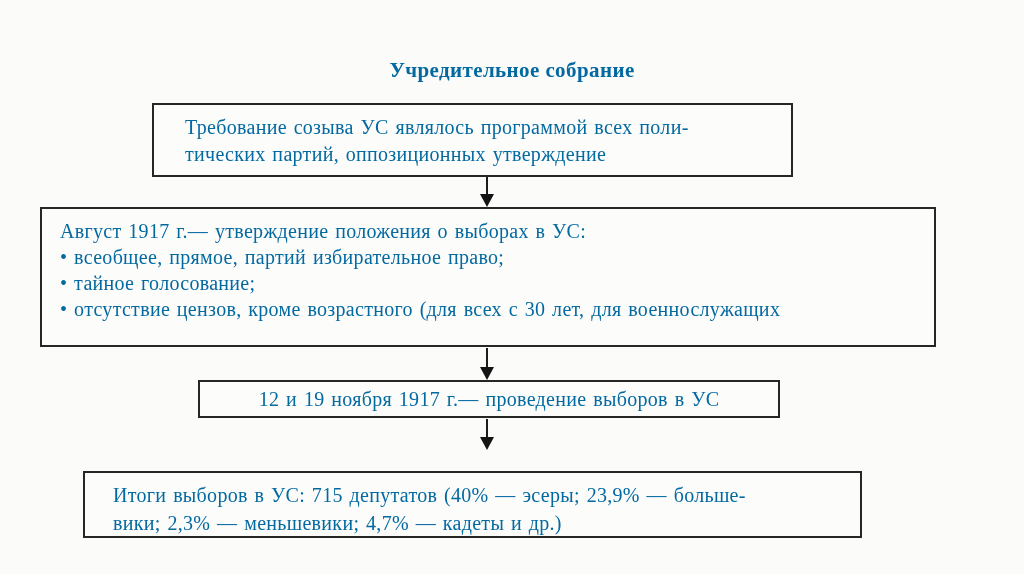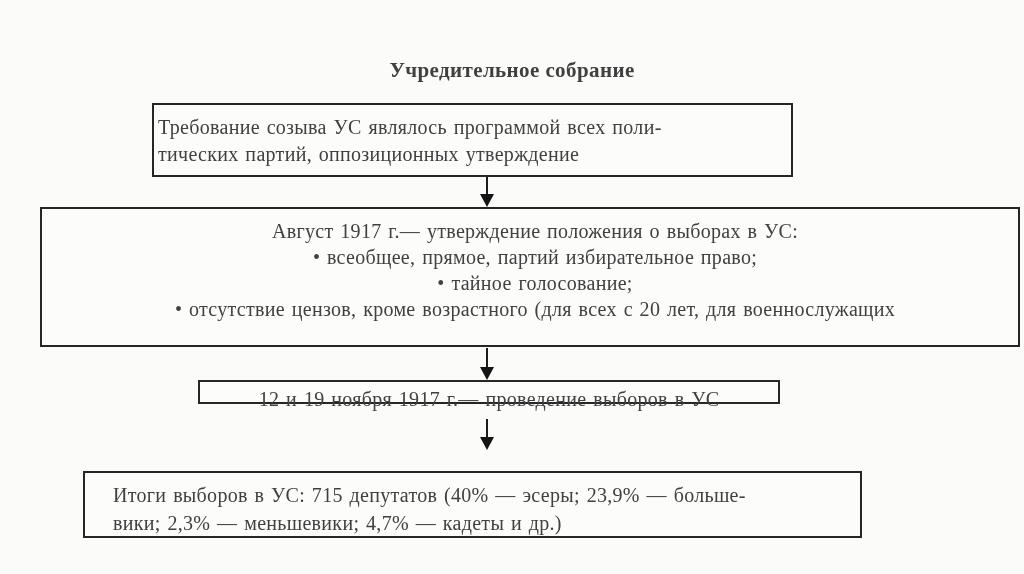--- a/index.html
+++ b/index.html
@@ -2,21 +2,21 @@
 <html><head>
 <meta charset="utf-8">
 <style>
   html, body { margin: 0; padding: 0; background: #ffffff; }
   .canvas {
     position: relative;
     width: 1024px;
     height: 574px;
     background: #fbfbfa;
     font-family: "Liberation Serif", "DejaVu Serif", serif;
-    color: #404040;
+    color: #0369a1;
     overflow: hidden;
   }
   .diagram-title {
     position: absolute;
     top: 58px;
     left: 0;
     width: 100%;
     text-align: center;
     font-weight: bold;
     font-size: 21px;
@@ -27,28 +27,28 @@
     box-sizing: border-box;
     border: 2px solid #262626;
     font-size: 20px;
     letter-spacing: 0.3px;
     word-spacing: 1.5px;
     background: #fcfcfb;
   }
   .box .line { white-space: nowrap; }
   .box-demand {
     left: 152px; top: 103px; width: 641px; height: 74px;
-    padding: 9px 0 0 4px; line-height: 27px;
+    padding: 9px 0 0 31px; line-height: 27px;
   }
   .box-august {
-    left: 40px; top: 207px; width: 980px; height: 140px;
-    padding: 9px 8px 0 18px; line-height: 26px; text-align: center;
+    left: 40px; top: 207px; width: 896px; height: 140px;
+    padding: 9px 8px 0 18px; line-height: 26px;
   }
   .box-elections {
-    left: 198px; top: 380px; width: 582px; height: 24px;
+    left: 198px; top: 380px; width: 582px; height: 38px;
     text-align: center; line-height: 35px;
   }
   .box-results {
     left: 83px; top: 471px; width: 779px; height: 67px;
     padding: 8px 0 0 28px; line-height: 28px;
   }
   .arrow {
     position: absolute;
     left: 480px;
     width: 14px;
@@ -85,21 +85,21 @@
 
   <div class="arrow arrow-1">
     <div class="stem"></div>
     <div class="head"></div>
   </div>
 
   <div class="box box-august">
     <div class="line">Август 1917 г.— утверждение положения о выборах в УС:</div>
     <div class="line">• всеобщее, прямое, партий избирательное право;</div>
     <div class="line">• тайное голосование;</div>
-    <div class="line">• отсутствие цензов, кроме возрастного (для всех с 20 лет, для военнослужащих</div>
+    <div class="line">• отсутствие цензов, кроме возрастного (для всех с 30 лет, для военнослужащих</div>
   </div>
 
   <div class="arrow arrow-2">
     <div class="stem"></div>
     <div class="head"></div>
   </div>
 
   <div class="box box-elections">
     <div class="line">12 и 19 ноября 1917 г.— проведение выборов в УС</div>
   </div>

